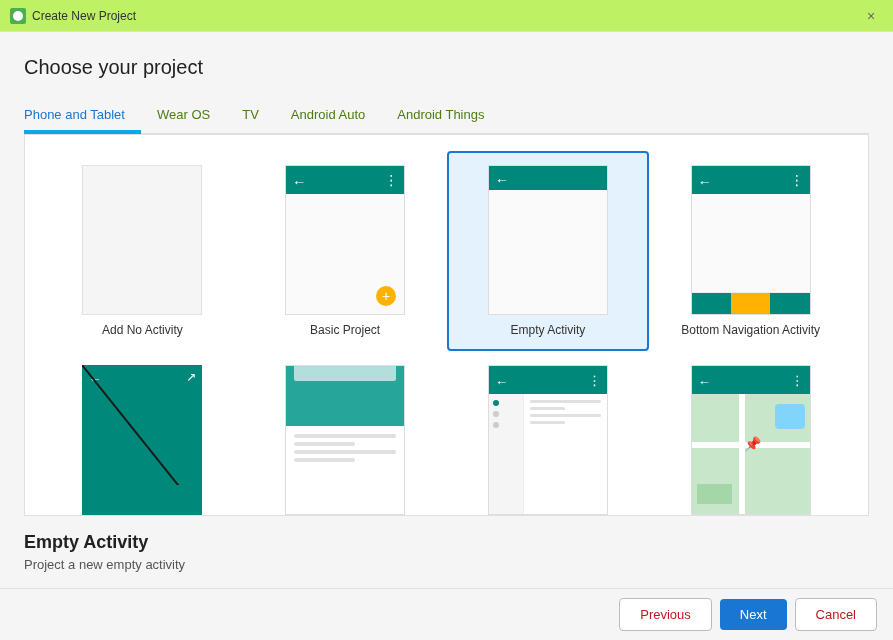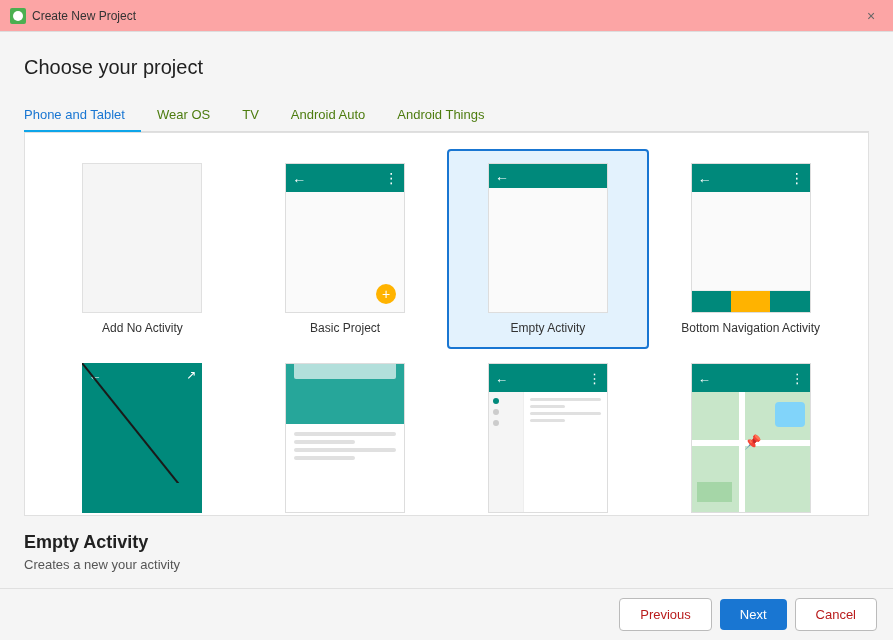--- a/index.html
+++ b/index.html
@@ -6,21 +6,21 @@
     body {
       font-family: 'Segoe UI', Arial, sans-serif;
       background: #f5f5f5;
       width: 893px;
       height: 640px;
       overflow: hidden;
       display: flex;
       flex-direction: column;
     }
     .title-bar {
-      background: #fca5a5;
+      background: #bef264;
       height: 32px;
       display: flex;
       align-items: center;
       padding: 0 10px;
       border-bottom: 1px solid #ddd;
       flex-shrink: 0;
     }
     .title-bar-icon {
       width: 16px;
       height: 16px;
@@ -69,21 +69,21 @@
       padding: 8px 16px;
       font-size: 13px;
       cursor: pointer;
       color: #4d7c0f;
       border-bottom: 2px solid transparent;
       margin-bottom: -1px;
     }
     .tab:first-child { padding-left: 0; }
     .tab.active {
       color: #1976d2;
-      border-bottom: 2px solid #0ea5e9;
+      border-bottom: 4px solid #0ea5e9;
       font-weight: 500;
     }
     .grid-container {
       flex: 1;
       border: 1px solid #e0e0e0;
       background: white;
       overflow-y: auto;
       display: grid;
       grid-template-columns: repeat(4, 1fr);
       gap: 0;
@@ -532,20 +532,20 @@
         </div>
       </div>
 
     </div>
 
   </div>
 </div>
 
 <div class="info-panel">
   <div class="info-title">Empty Activity</div>
-  <div class="info-desc">Creates a new your activity</div>
+  <div class="info-desc">Project a new empty activity</div>
 </div>
 
 <div class="footer">
   <button class="btn btn-outlined">Previous</button>
   <button class="btn btn-primary">Next</button>
   <button class="btn btn-outlined">Cancel</button>
 </div>
 
 </body></html>

